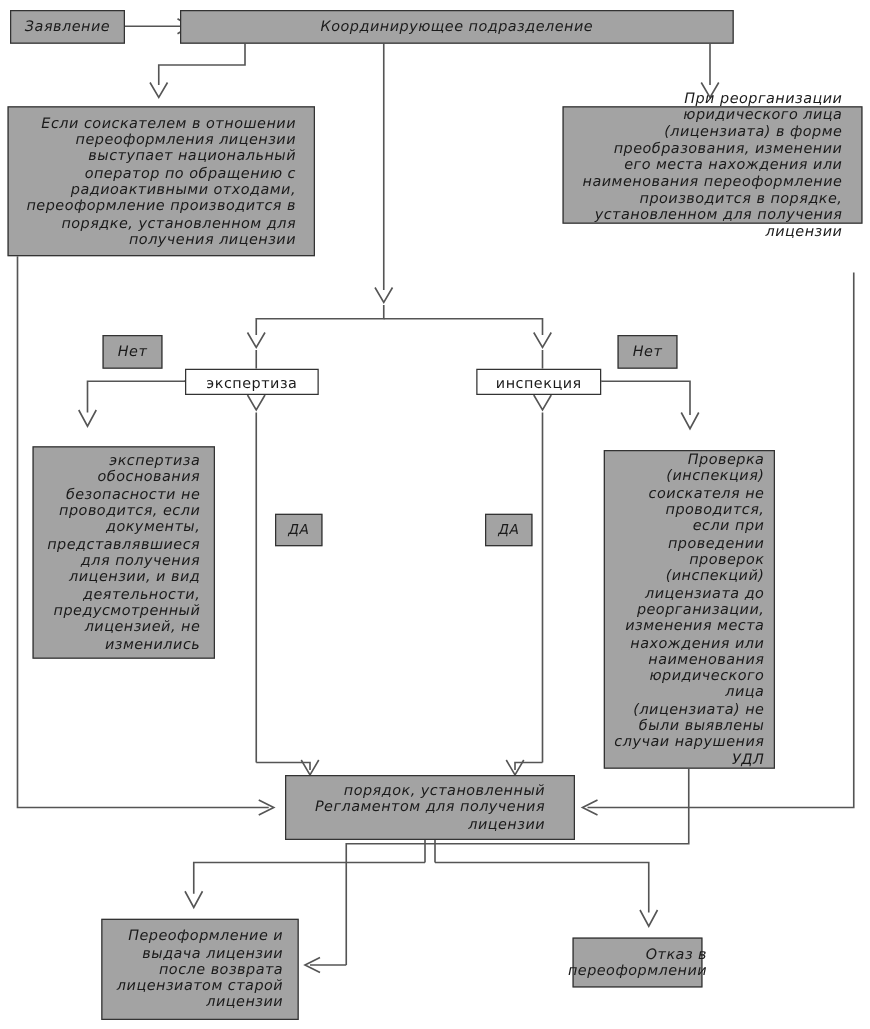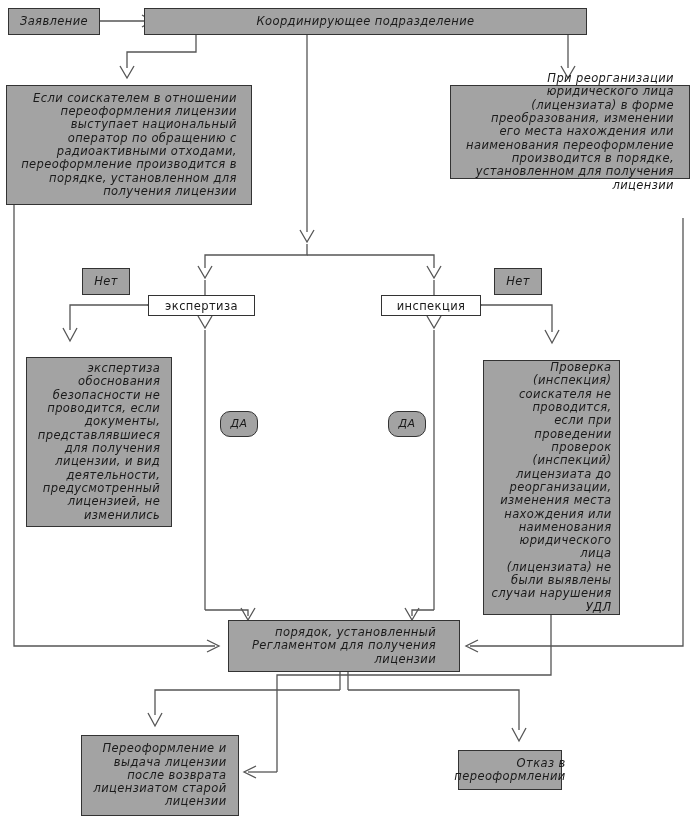--- a/index.html
+++ b/index.html
@@ -33,21 +33,21 @@
     text-align: right;
     color: #1a1a1a;
     letter-spacing: 0.4px;
     line-height: 1.16;
     white-space: pre-line;
     padding: 2px 4px;
     font-style: italic;
   }
   .node-box.small { font-size: 11.5px; }
   .node-box.body  { font-size: 11.5px; }
-  .node-box.tiny  { font-size: 11px; border-radius: 10px; }
+  .node-box.tiny  { font-size: 11px; }
   .decision-box {
     position: absolute;
     box-sizing: border-box;
     border: 1.3px solid #333333;
     background: #ffffff;
     display: flex;
     align-items: center;
     justify-content: center;
     text-align: center;
     font-size: 11.5px;

